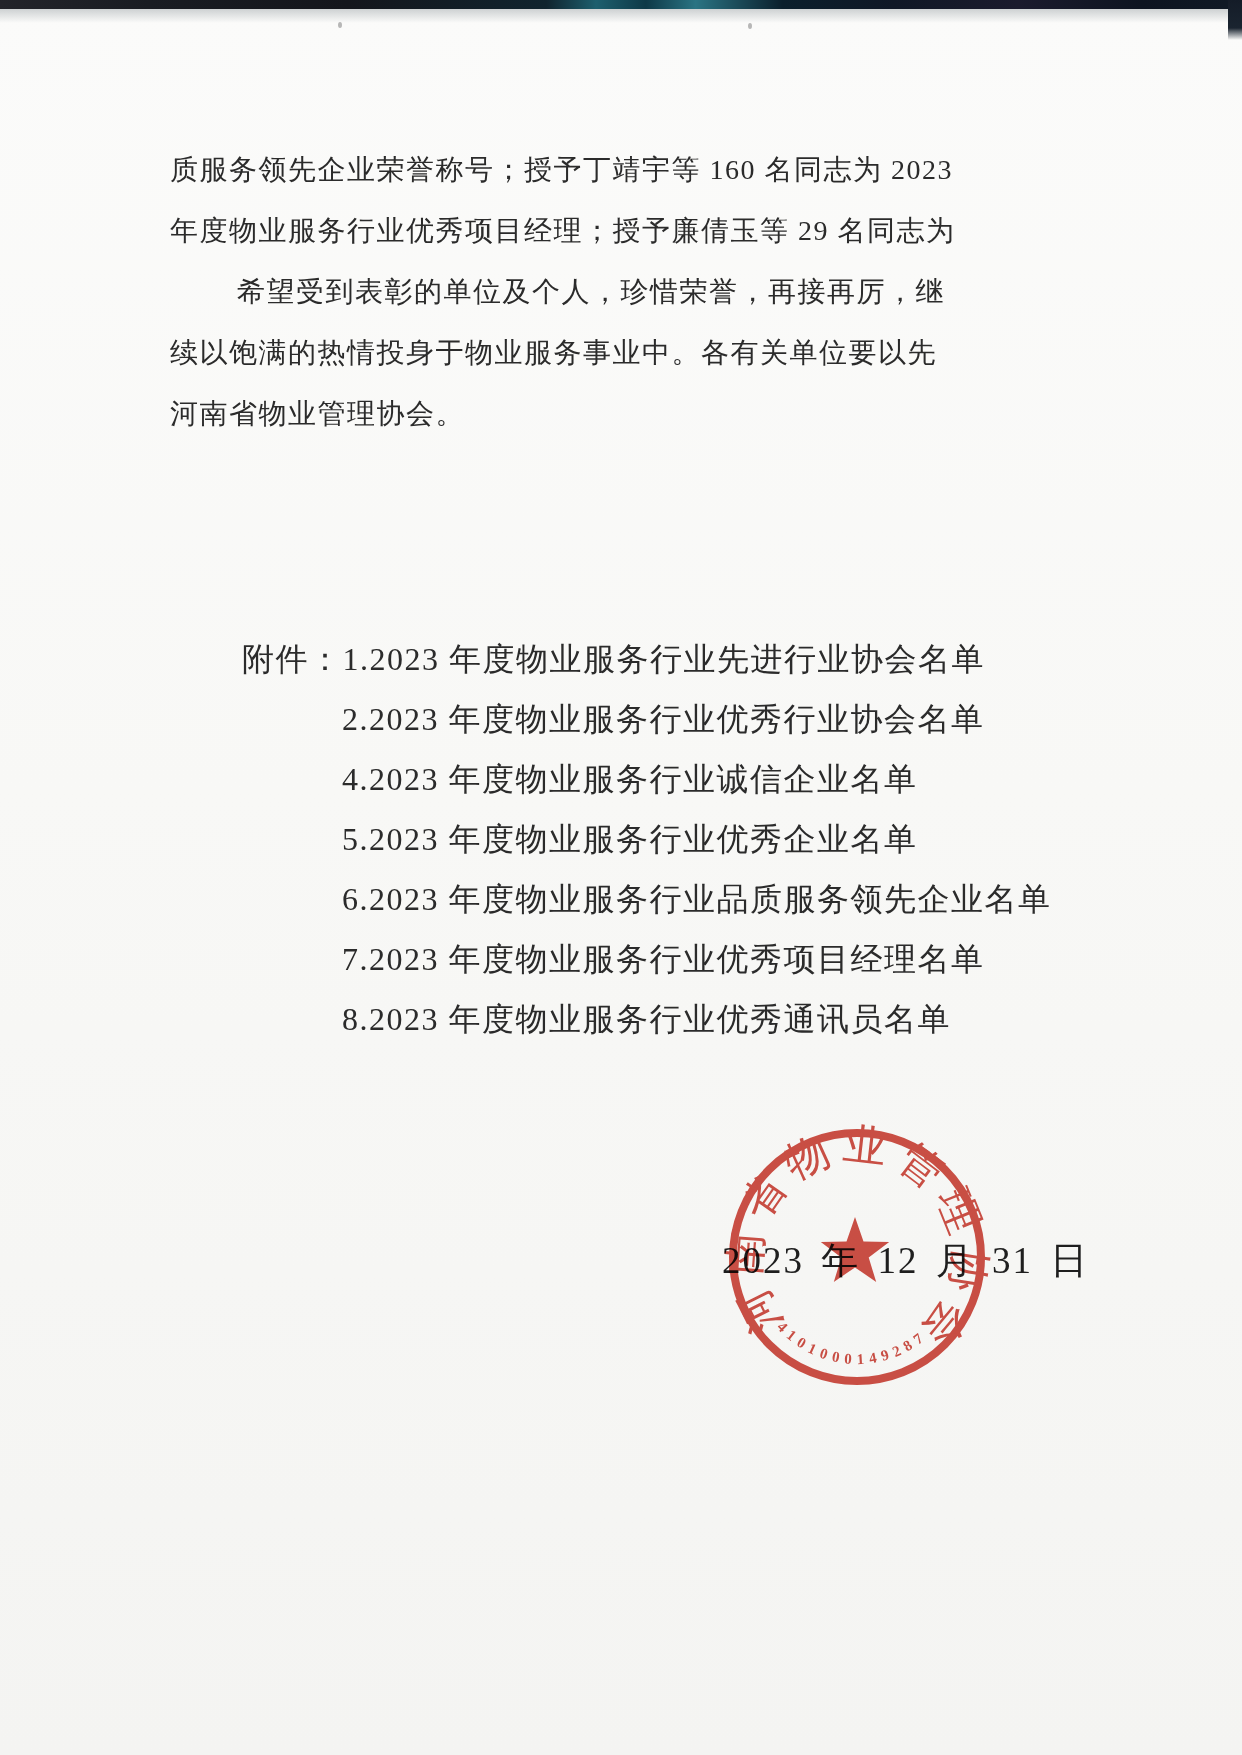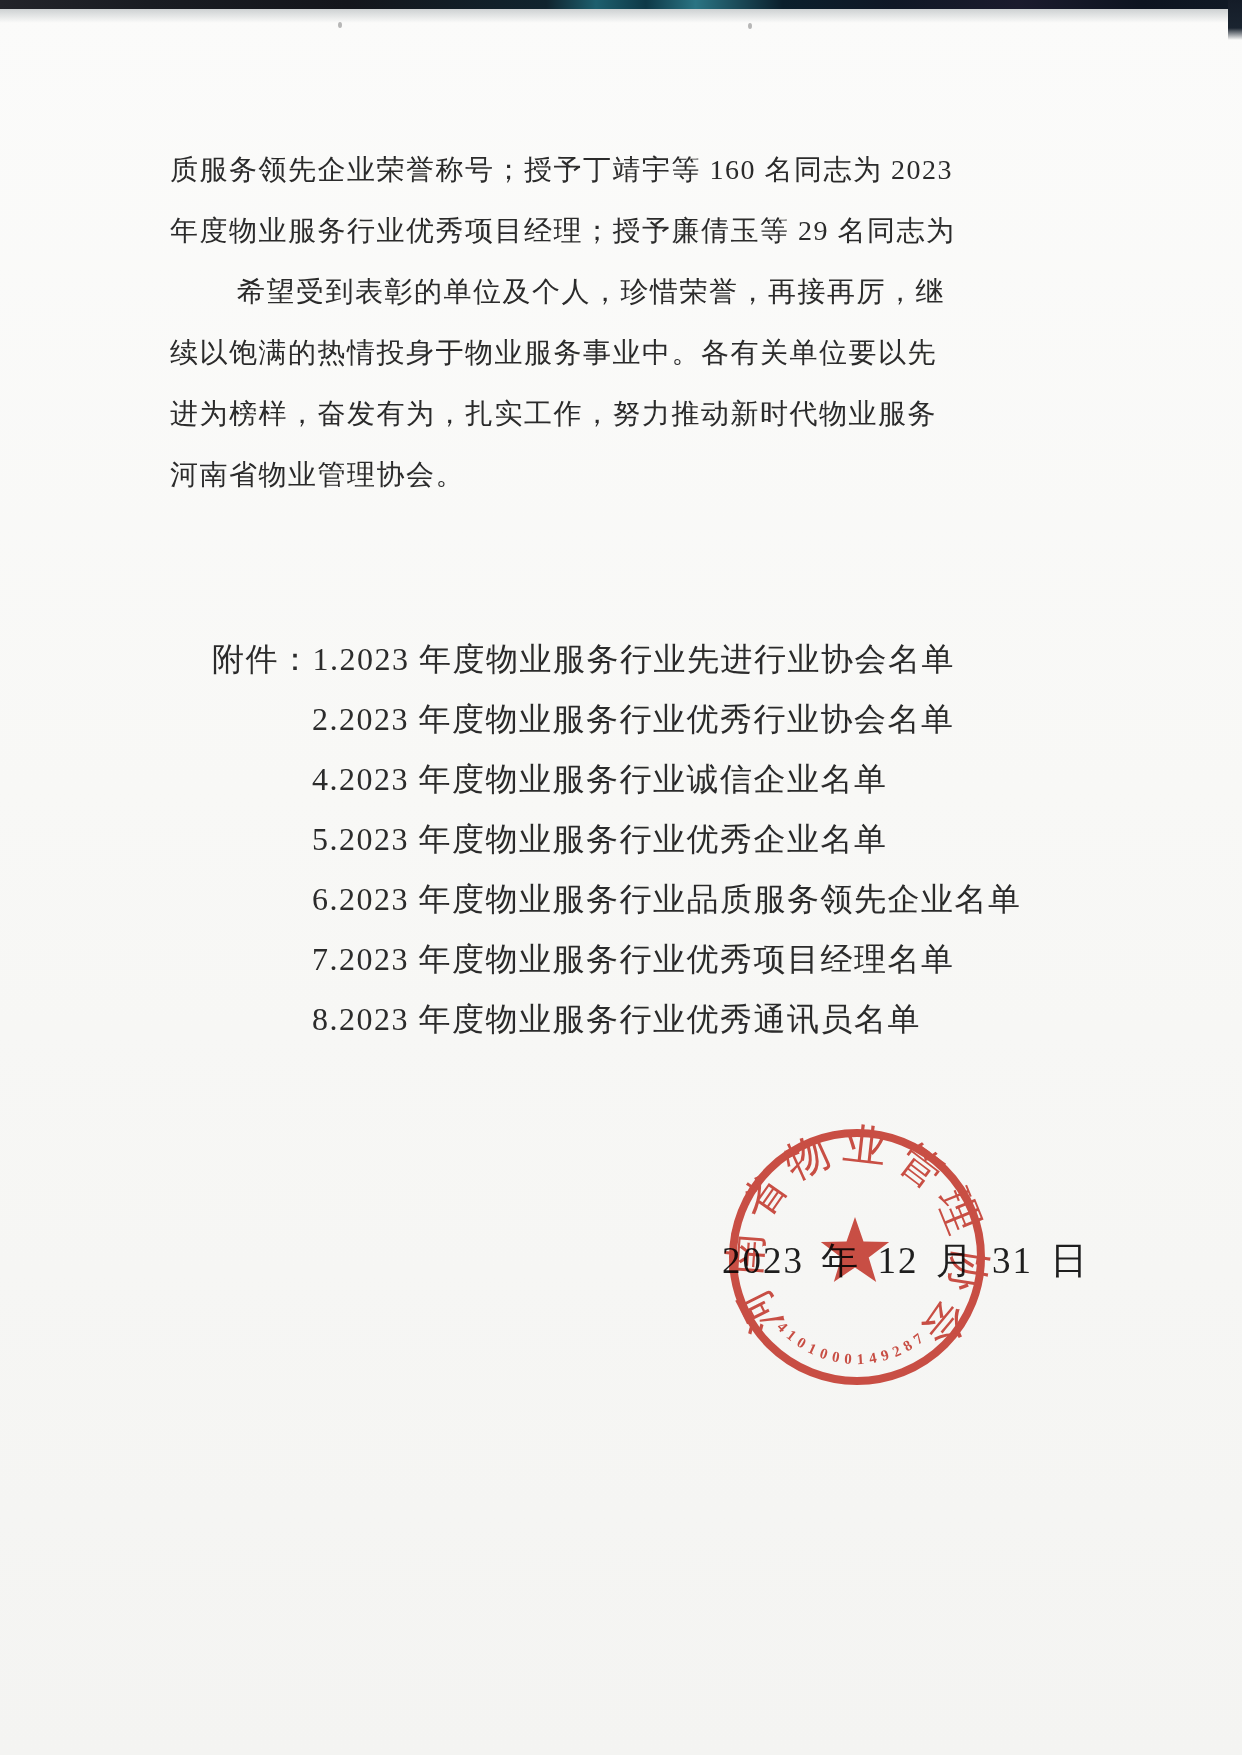--- a/index.html
+++ b/index.html
@@ -36,21 +36,21 @@
   .body-text {
     position: absolute; left: 170px; top: 139px; width: 925px;
     font-size: 28px; line-height: 61px; letter-spacing: 1.5px;
     color: #2b2b2b;
   }
   .body-text .line { white-space: nowrap; }
   .body-text .line.indent { padding-left: 67px; }
 
   
   .attachments {
-    position: absolute; left: 212px; top: 629px; width: 900px;
+    position: absolute; left: 242px; top: 629px; width: 900px;
     font-size: 32px; line-height: 60px; letter-spacing: 1.5px;
     color: #2b2b2b;
   }
   .attachments .first-line { white-space: nowrap; }
   .attachments .item-line { margin-left: 100px; white-space: nowrap; }
 
   
   .sign-date {
     position: absolute; left: 722px; top: 1236px; z-index: 2;
     font-size: 37px; letter-spacing: 2px; word-spacing: 6px;
@@ -73,21 +73,20 @@
   <div class="top-band-shadow"></div>
   <div class="corner-notch"></div>
   <div class="speck s1"></div>
   <div class="speck s2"></div>
 
   <div class="body-text">
     <div class="line">质服务领先企业荣誉称号；授予丁靖宇等 160 名同志为 2023</div>
     <div class="line">年度物业服务行业优秀项目经理；授予廉倩玉等 29 名同志为</div>
     <div class="line indent">希望受到表彰的单位及个人，珍惜荣誉，再接再厉，继</div>
     <div class="line">续以饱满的热情投身于物业服务事业中。各有关单位要以先</div>
-    <div class="line">进为榜样，奋发有为，扎实工作，努力推动新时代物业服务</div>
     <div class="line">河南省物业管理协会。</div>
   </div>
 
   <div class="attachments">
     <div class="first-line"><span>附件：</span><span>1.2023 年度物业服务行业先进行业协会名单</span></div>
     <div class="item-line">2.2023 年度物业服务行业优秀行业协会名单</div>
     <div class="item-line">4.2023 年度物业服务行业诚信企业名单</div>
     <div class="item-line">5.2023 年度物业服务行业优秀企业名单</div>
     <div class="item-line">6.2023 年度物业服务行业品质服务领先企业名单</div>
     <div class="item-line">7.2023 年度物业服务行业优秀项目经理名单</div>

